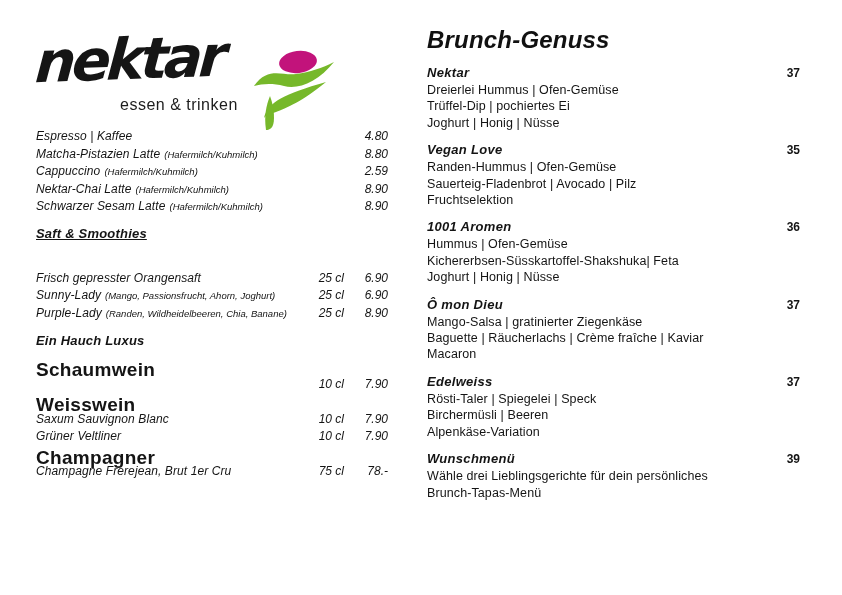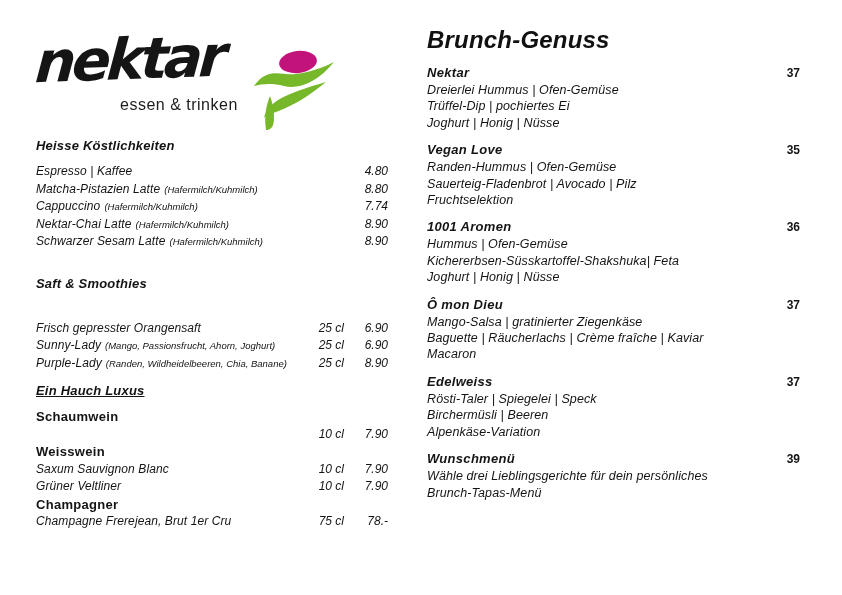--- a/index.html
+++ b/index.html
@@ -25,83 +25,82 @@
   .leaf-svg { position:absolute; left:204px; top:2px; }
   .tagline {
     position:absolute; left:84px; top:58px;
     font-size:16px; letter-spacing:0.5px; color:#1c1c1c;
   }
   .sec-heading {
     font-size:13px; font-weight:bold; font-style:italic;
     letter-spacing:0.2px;
   }
   .h1gap { margin-top:20px; }
-  .h2gap { margin-top:24px; }
-  .h3gap { margin-top:10px;text-decoration:underline; }
+  .h2gap { margin-top:9px;text-decoration:underline; }
+  .h3gap { margin-top:10px; }
   .items { margin-top:11px; }
   .items.airy { margin-top:30px; }
   .mrow {
     display:flex; align-items:baseline; white-space:nowrap;
     height:17.5px; font-style:italic; font-size:12px;
   }
   .mrow .nm { letter-spacing:0.1px; }
   .mrow .nt { font-size:9.5px; margin-left:4px; letter-spacing:0; }
   .mrow .sp { flex:1; }
   .mrow .sz { width:40px; text-align:right; }
   .mrow .pr { width:44px; text-align:right; }
   .sub-heading {
-    height:17.5px; font-size:13px; font-weight:bold; letter-spacing:0.3px;
+    height:17.5px; font-size:19px; font-weight:bold; letter-spacing:0.3px;
   }
   
   .right-col { position:absolute; left:427px; top:26px; width:373px; }
   .page-title {
     font-size:24px; font-weight:bold; font-style:italic;
     letter-spacing:0.2px; color:#111;
   }
   .menu-block { margin-top:11px; }
   .menu-head { display:flex; align-items:baseline; height:17px; }
   .menu-name { font-size:13px; font-weight:bold; font-style:italic; letter-spacing:0.3px; }
   .menu-sp { flex:1; }
   .menu-price { font-size:12px; font-weight:bold; }
-  .menu-line { font-size:12.5px; font-style:italic; line-height:16.4px; letter-spacing:0.1px; }
+  .menu-line { font-size:12.5px; line-height:16.4px; letter-spacing:0.1px; }
 </style>
 </head>
 <body>
 
 <div class="left-col">
 
   <div class="logo">
     <div class="brand-word">nektar</div>
     <svg class="leaf-svg" width="96" height="92" viewBox="0 0 96 92">
       <ellipse cx="58" cy="22" rx="19" ry="11" fill="#c2137b" transform="rotate(-7 58 22)"></ellipse>
       <path d="M14,46 C28,26 42,36 56,34 C70,32 82,28 94,22 C78,42 58,50 44,46 C32,43 22,44 14,46 Z" fill="#76b82a"></path>
       <path d="M24,78 C28,62 44,54 86,42 C62,62 46,68 36,72 C30,74 26,75 24,78 Z" fill="#76b82a"></path>
       <path d="M30,56 C26,66 24,76 26,90 C30,90 34,88 34,78 C34,68 32,62 30,56 Z" fill="#76b82a"></path>
     </svg>
     <div class="tagline">essen &amp; trinken</div>
   </div>
 
-  <div class="sec-heading h1gap">Heisse Köstlichkeiten</div>
   <div class="items">
     <div class="mrow">
       <span class="nm">Espresso | Kaffee</span>
       <span class="sp"></span>
       <span class="pr">4.80</span>
     </div>
     <div class="mrow">
       <span class="nm">Matcha-Pistazien Latte</span>
       <span class="nt">(Hafermilch/Kuhmilch)</span>
       <span class="sp"></span>
       <span class="pr">8.80</span>
     </div>
     <div class="mrow">
       <span class="nm">Cappuccino</span>
       <span class="nt">(Hafermilch/Kuhmilch)</span>
       <span class="sp"></span>
-      <span class="pr">7.74</span>
+      <span class="pr">2.59</span>
     </div>
     <div class="mrow">
       <span class="nm">Nektar-Chai Latte</span>
       <span class="nt">(Hafermilch/Kuhmilch)</span>
       <span class="sp"></span>
       <span class="pr">8.90</span>
     </div>
     <div class="mrow">
       <span class="nm">Schwarzer Sesam Latte</span>
       <span class="nt">(Hafermilch/Kuhmilch)</span>

